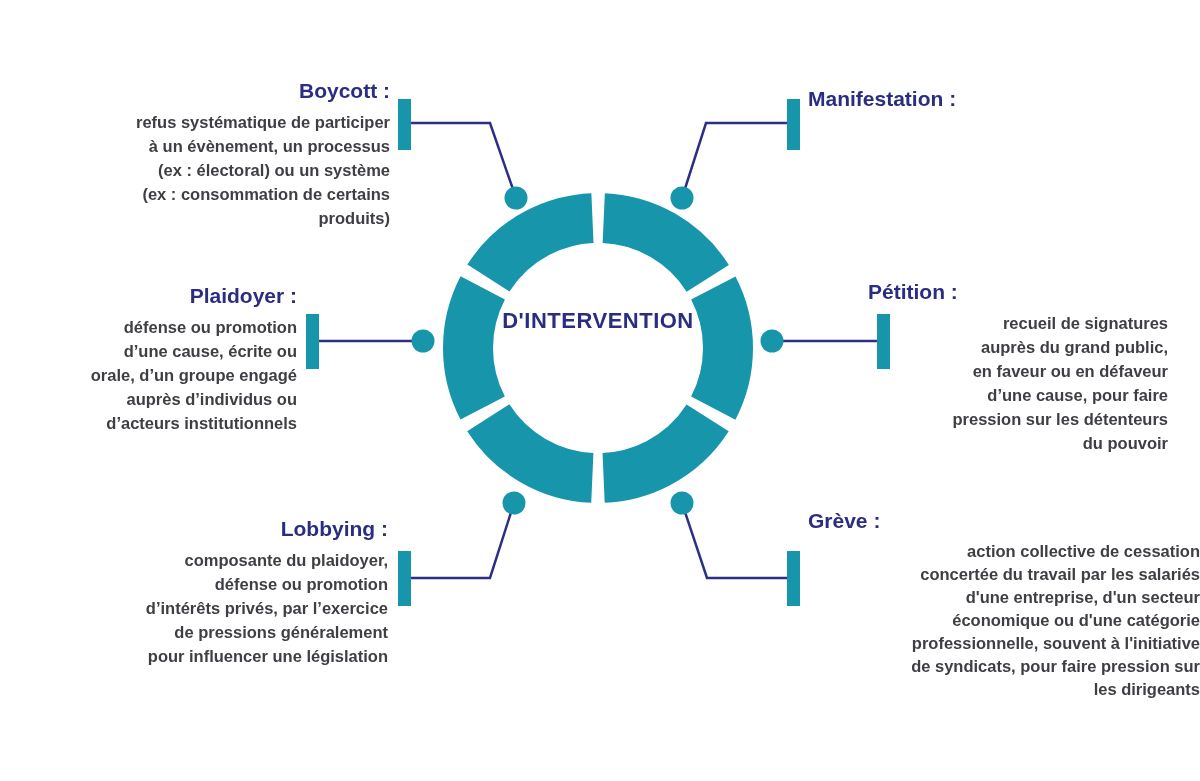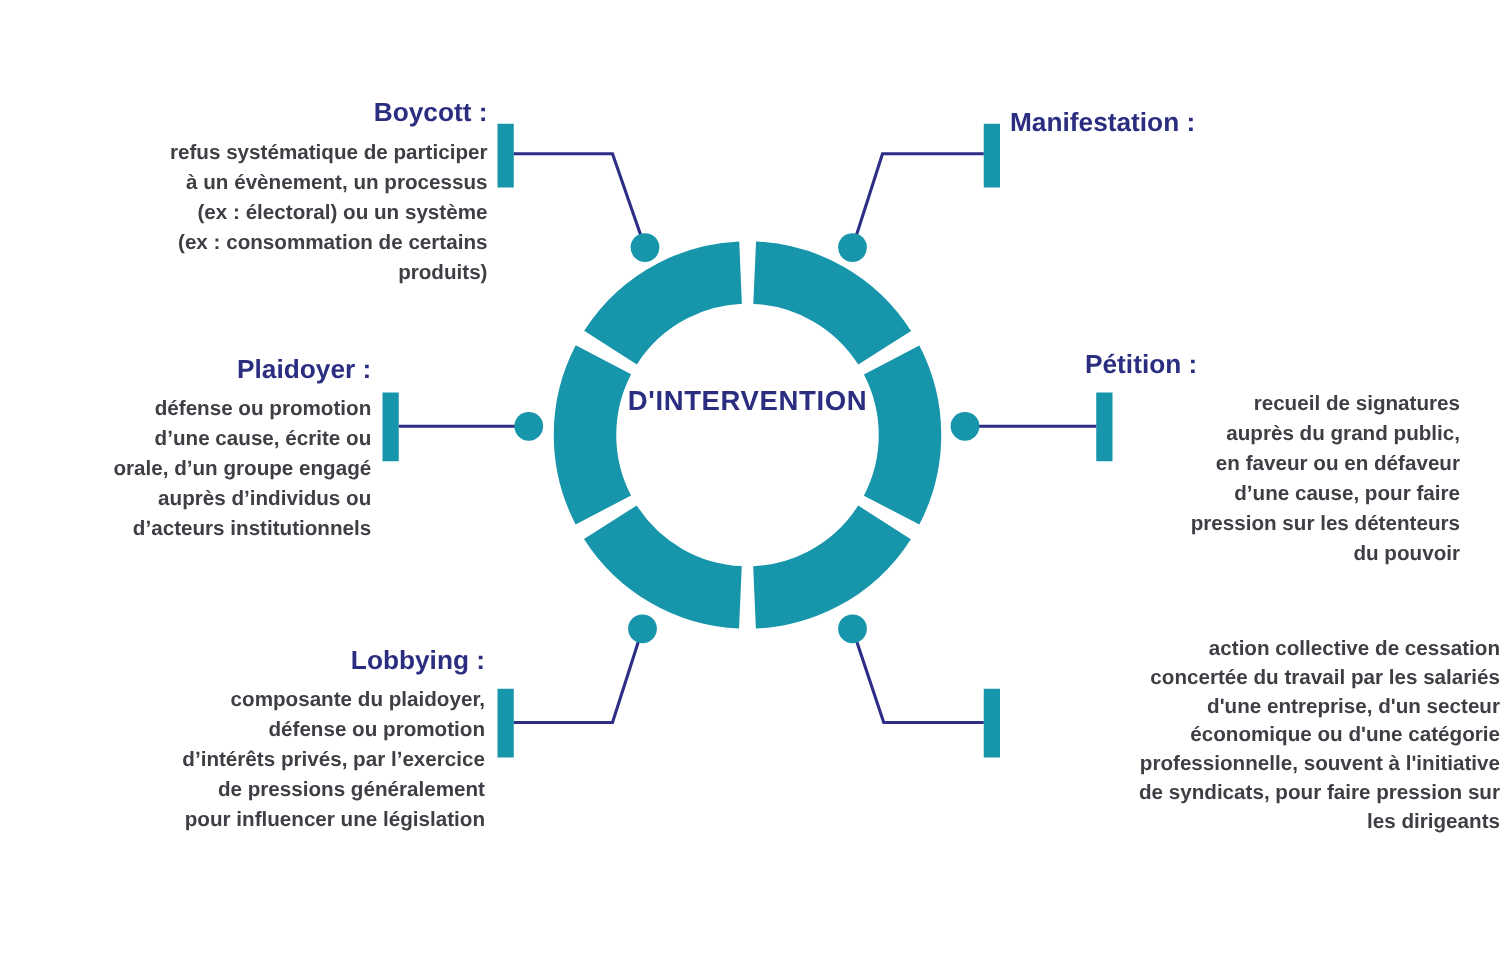--- a/index.html
+++ b/index.html
@@ -139,20 +139,21 @@
   <div class="item align-right" id="block-lobbying">
     <h2>Lobbying :</h2>
     <p>composante du plaidoyer,
 défense ou promotion
 d’intérêts privés, par l’exercice
 de pressions généralement
 pour influencer une législation</p>
   </div>
 
   <div class="item" id="block-greve">
+    <h2>Grève :</h2>
     <p>action collective de cessation
 concertée du travail par les salariés
 d'une entreprise, d'un secteur
 économique ou d'une catégorie
 professionnelle, souvent à l'initiative
 de syndicats, pour faire pression sur
 les dirigeants</p>
   </div>
 
 </div>

